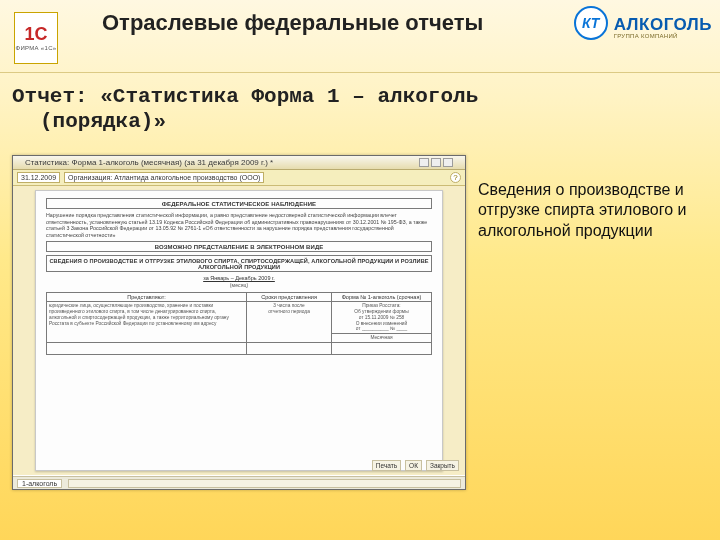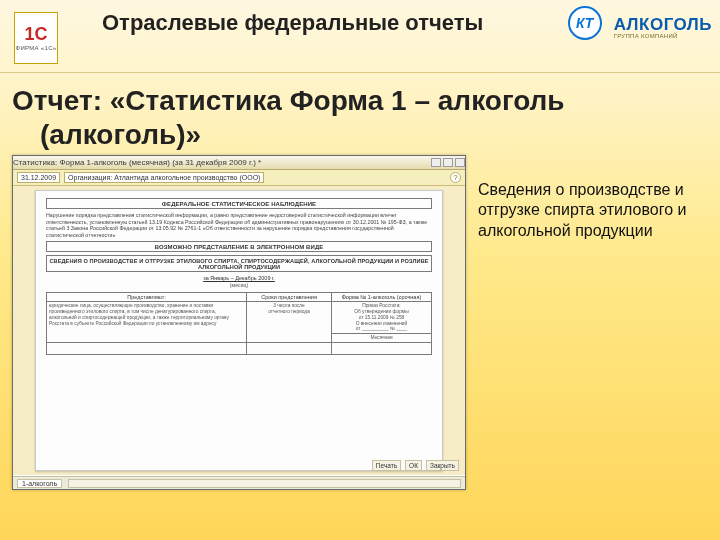--- a/index.html
+++ b/index.html
@@ -3,42 +3,42 @@
 <meta charset="utf-8">
 <style>
   * { box-sizing: border-box; margin: 0; padding: 0; }
   html, body { width: 720px; height: 540px; font-family: Arial, sans-serif; overflow: hidden; }
   .slide {
     width: 720px; height: 540px; position: relative;
     background: linear-gradient(180deg, #fff8e1 0%, #fff3c4 18%, #ffe98a 48%, #ffd659 100%);
   }
   
   .logo-left { position: absolute; top: 10px; left: 8px; width: 56px; height: 56px; display:flex; align-items:center; justify-content:center; }
-  .logo-right { position: absolute; top: 6px; right: 8px; display:flex; align-items:center; gap:12px; }
+  .logo-right { position: absolute; top: 6px; right: 8px; display:flex; align-items:center; gap:6px; }
   .logo-1c-badge {
     width:44px; height:52px; border-radius:0; border:1px solid #c9a400; background:#fff;
     display:flex; flex-direction:column; align-items:center; justify-content:center;
   }
   .logo-1c-top { font-weight:bold; font-size:18px; color:#c62828; line-height:1; }
   .logo-1c-bot { font-size:6px; color:#555; margin-top:2px; letter-spacing:0.3px; }
   .logo-kt { width:34px; height:34px; border-radius:50%; border:2px solid #0974d8; display:flex; align-items:center; justify-content:center; background:#fff; }
   .logo-kt span { font-weight:bold; font-size:14px; color:#0974d8; font-style:italic; }
   .logo-alc { display:flex; flex-direction:column; line-height:1;margin-top:8px; }
   .logo-alc-main { font-weight:bold; font-size:17px; color:#075bb0; letter-spacing:0.5px; }
   .logo-alc-sub { font-size:6px; color:#7a6a2a; letter-spacing:0.3px; }
   .slide-title { position:absolute; top:10px; left:78px; right:230px; font-size:22px; font-weight:bold; color:#222; line-height:1.18;margin-left:24px; }
   .divider { position:absolute; top:72px; left:0; right:0; height:1px; background:#9a7b00; opacity:.35; }
-  .subtitle { position:absolute; top:84px; left:12px; right:20px; font-size:28px; font-weight:bold; color:#222; line-height:1.2; }
+  .subtitle { position:absolute; top:84px; left:12px; right:20px; font-size:21px; font-weight:bold; color:#222; line-height:1.2;font-family:Liberation Mono, monospace; }
   .subtitle .l2 { padding-left:28px; display:block; }
 
   .body-right { position:absolute; top:180px; left:478px; right:20px; font-size:16px; color:#111; line-height:1.28; }
 
   
   .appwin { position:absolute; top:155px; left:12px; width:454px; height:335px; border:1px solid #6b6b6b; background:#fff; box-shadow:0 0 3px rgba(0,0,0,.25); font-size:8px; color:#333; }
-  .app-title { height:14px; background:linear-gradient(#f8f6ee,#e6dcae); border-bottom:1px solid #b9ab6f; display:flex; align-items:center; padding:0 0; font-size:8px; color:#3a3a3a; }
+  .app-title { height:14px; background:linear-gradient(#f8f6ee,#e6dcae); border-bottom:1px solid #b9ab6f; display:flex; align-items:center; padding:0 12px; font-size:8px; color:#3a3a3a; }
   .app-title .winbtns { margin-left:auto; display:flex; gap:2px; }
   .winbtn { width:10px; height:9px; border:1px solid #9c9c9c; background:#efefef; }
   .toolbar { height:16px; background:#f5eebd; border-bottom:1px solid #cbbb75; display:flex; align-items:center; gap:4px; padding:0 4px; }
   .tb-chip { height:11px; border:1px solid #bfae66; background:#fff; padding:0 3px; display:flex; align-items:center; font-size:7px; }
   .qmark { margin-left:auto; width:11px; height:11px; border:1px solid #bfae66; border-radius:50%; background:#fff; display:flex; align-items:center; justify-content:center; font-size:8px; color:#8a7300; }
 
   .doc-scroll { position:absolute; top:30px; left:0; right:0; bottom:14px; background:#f6edc6; overflow:hidden; }
   .paper { position:absolute; top:4px; left:22px; right:22px; bottom:4px; background:#fdfdfd; border:1px solid #c8c8c8; box-shadow:0 1px 2px rgba(0,0,0,.2); padding:4px 10px; }
   .para-small { font-size:5.3px; line-height:1.25; color:#444; margin:3px 0; }
   .bar-box { border:1px solid #7a7a7a; padding:1.5px 2px; text-align:center; font-size:6px; font-weight:bold; margin:3px 0; letter-spacing:.1px; }
@@ -76,21 +76,21 @@
       <span class="logo-alc-main">АЛКОГОЛЬ</span>
       <span class="logo-alc-sub">ГРУППА КОМПАНИЙ</span>
     </div>
   </div>
 
   <div class="slide-title">Отраслевые федеральные отчеты</div>
   <div class="divider"></div>
 
   <div class="subtitle">
     <span>Отчет: «Статистика Форма 1 – алкоголь</span>
-    <span class="l2">(алкоголь)»</span>
+    <span class="l2">(порядка)»</span>
   </div>
 
   <div class="body-right">Сведения о производстве и отгрузке спирта этилового и алкогольной продукции</div>
 
   <div class="appwin">
     <div class="app-title">
       <span>Статистика: Форма 1-алкоголь (месячная) (за 31 декабря 2009 г.) *</span>
       <div class="winbtns">
         <div class="winbtn"></div>
         <div class="winbtn"></div>

